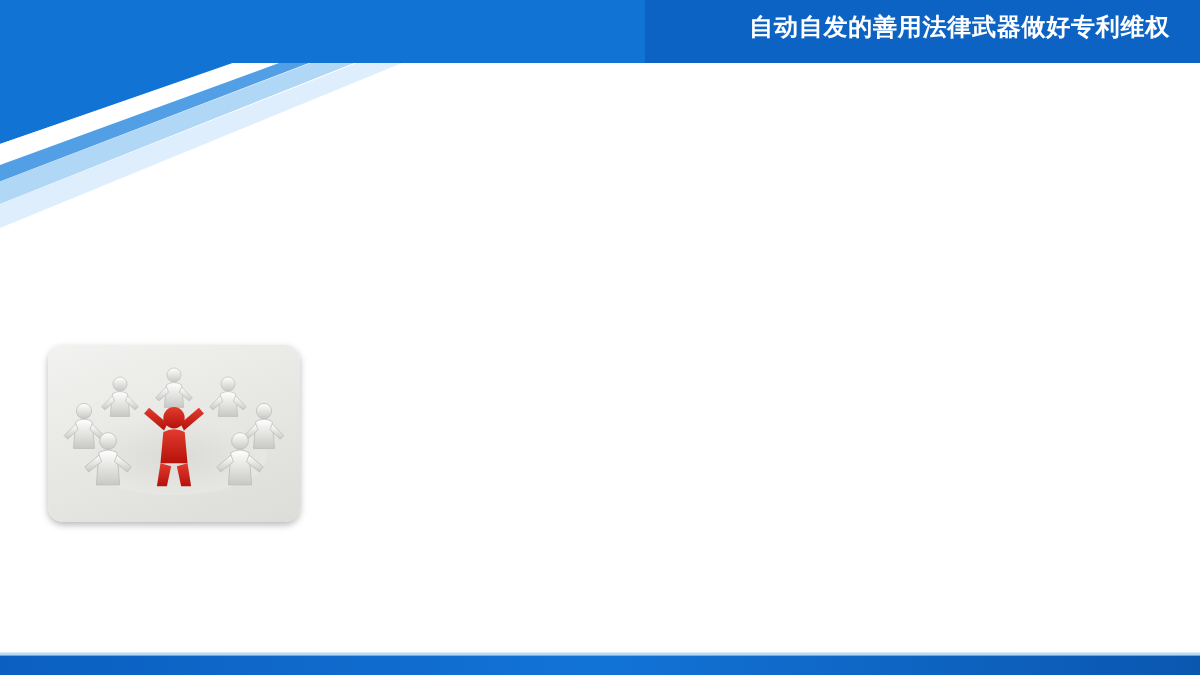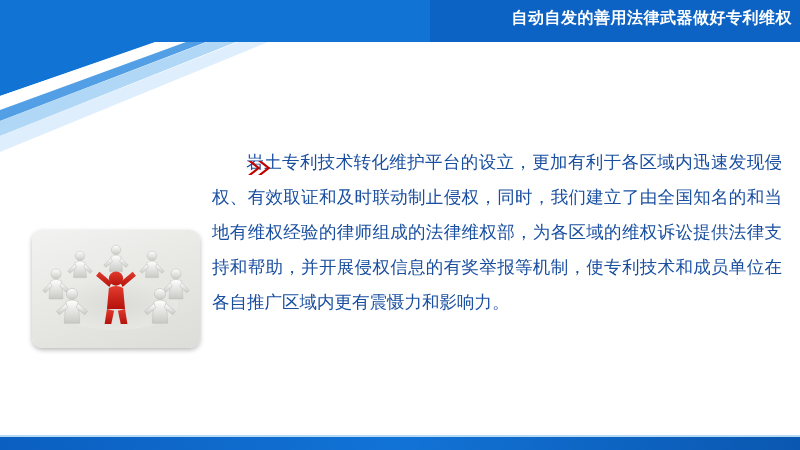--- a/index.html
+++ b/index.html
@@ -26,21 +26,21 @@
     position: absolute;
     left: 0;
     top: 0;
     width: 800px;
     height: 160px;
   }
 
   
   .slide-title {
     position: absolute;
-    right: 8px;
+    right: 20px;
     top: 8px;
     color: #ffffff;
     font-size: 16px;
     font-weight: bold;
     letter-spacing: 0.5px;
     white-space: nowrap;
     z-index: 5;
   }
 
   
@@ -121,29 +121,20 @@
 
     <polygon points="0,110 186,42 206,42 0,121" fill="#4a9ae4" opacity="0.95"></polygon>
 
     <polygon points="0,121 207,42 236,42 0,136" fill="#a7d3f4" opacity="0.9"></polygon>
 
     <polygon points="0,136 238,42 268,42 0,152" fill="#d8ebfb" opacity="0.85"></polygon>
   </svg>
 
   <div class="slide-title">自动自发的善用法律武器做好专利维权</div>
 
-  <div class="body-block">
-    <svg class="bullet" viewBox="0 0 26 14">
-      <polygon points="0,0 9,7 0,14 3.5,14 12.5,7 3.5,0" fill="#c00000"></polygon>
-      <polygon points="10,0 19,7 10,14 13.5,14 22.5,7 13.5,0" fill="#c00000"></polygon>
-    </svg>
-    <div class="body-text">
-      <span class="indent-space"></span><span>岩土专利技术转化维护平台的设立，更加有利于各区域内迅速发现侵权、有效取证和及时联动制止侵权，同时，我们建立了由全国知名的和当地有维权经验的律师组成的法律维权部，为各区域的维权诉讼提供法律支持和帮助，并开展侵权信息的有奖举报等机制，使专利技术和成员单位在各自推广区域内更有震慑力和影响力。</span>
-    </div>
-  </div>
 
   <div class="figure-card">
     <svg width="168" height="118" viewBox="0 0 168 118">
       <defs>
         <linearGradient id="gfig" x1="0" y1="0" x2="0" y2="1">
           <stop offset="0%" stop-color="#ffffff"></stop>
           <stop offset="100%" stop-color="#c8c8c4"></stop>
         </linearGradient>
         <linearGradient id="gred" x1="0" y1="0" x2="0" y2="1">
           <stop offset="0%" stop-color="#e23b2e"></stop>

